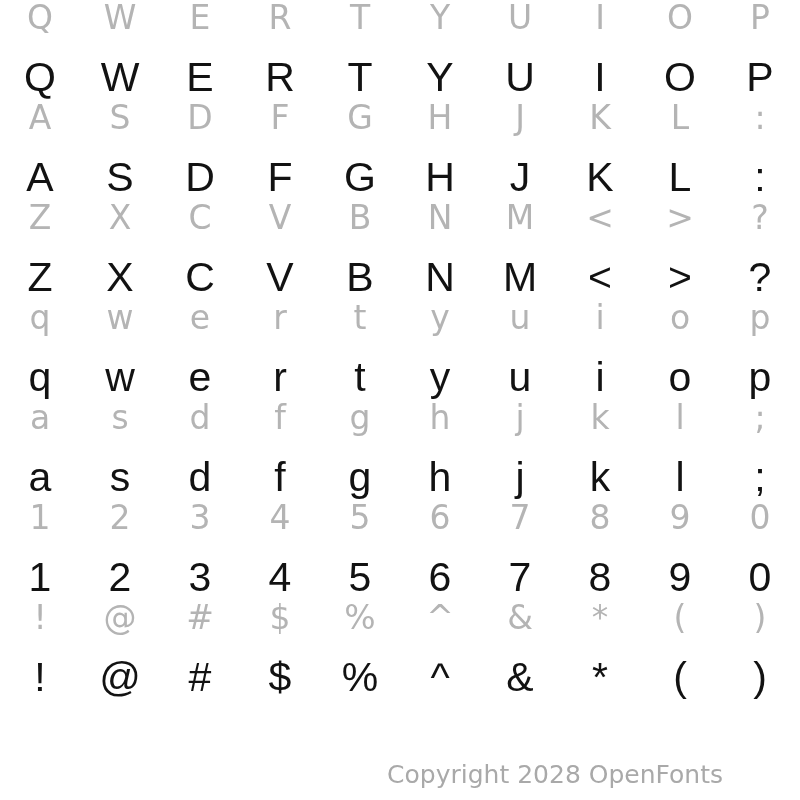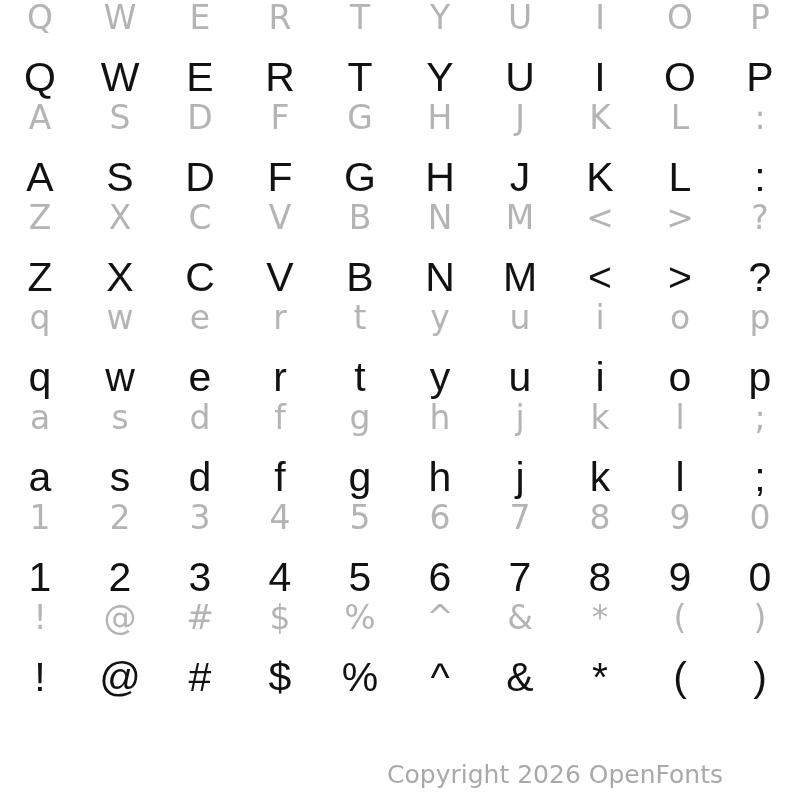--- a/index.html
+++ b/index.html
@@ -243,13 +243,13 @@
         <span class="cell">%</span>
         <span class="cell">^</span>
         <span class="cell">&amp;</span>
         <span class="cell">*</span>
         <span class="cell">(</span>
         <span class="cell">)</span>
       </div>
     </div>
   </div>
 
-<div class="footer">Copyright 2026 OpenFonts</div>
+<div class="footer">Copyright 2028 OpenFonts</div>
 
 </body></html>

